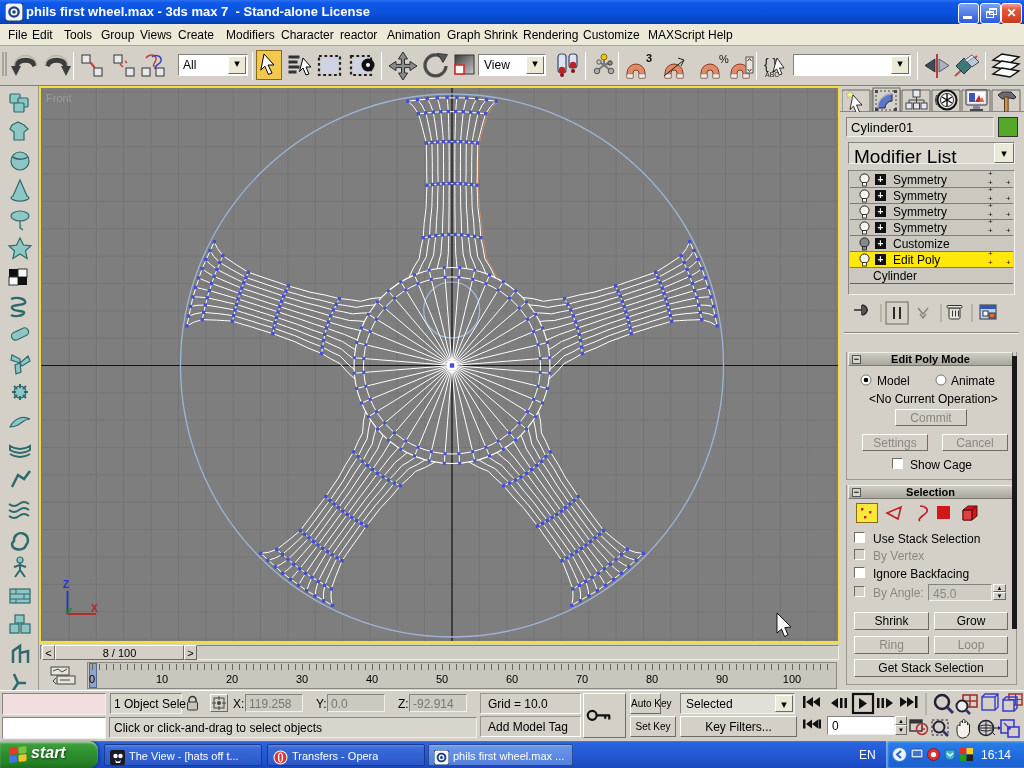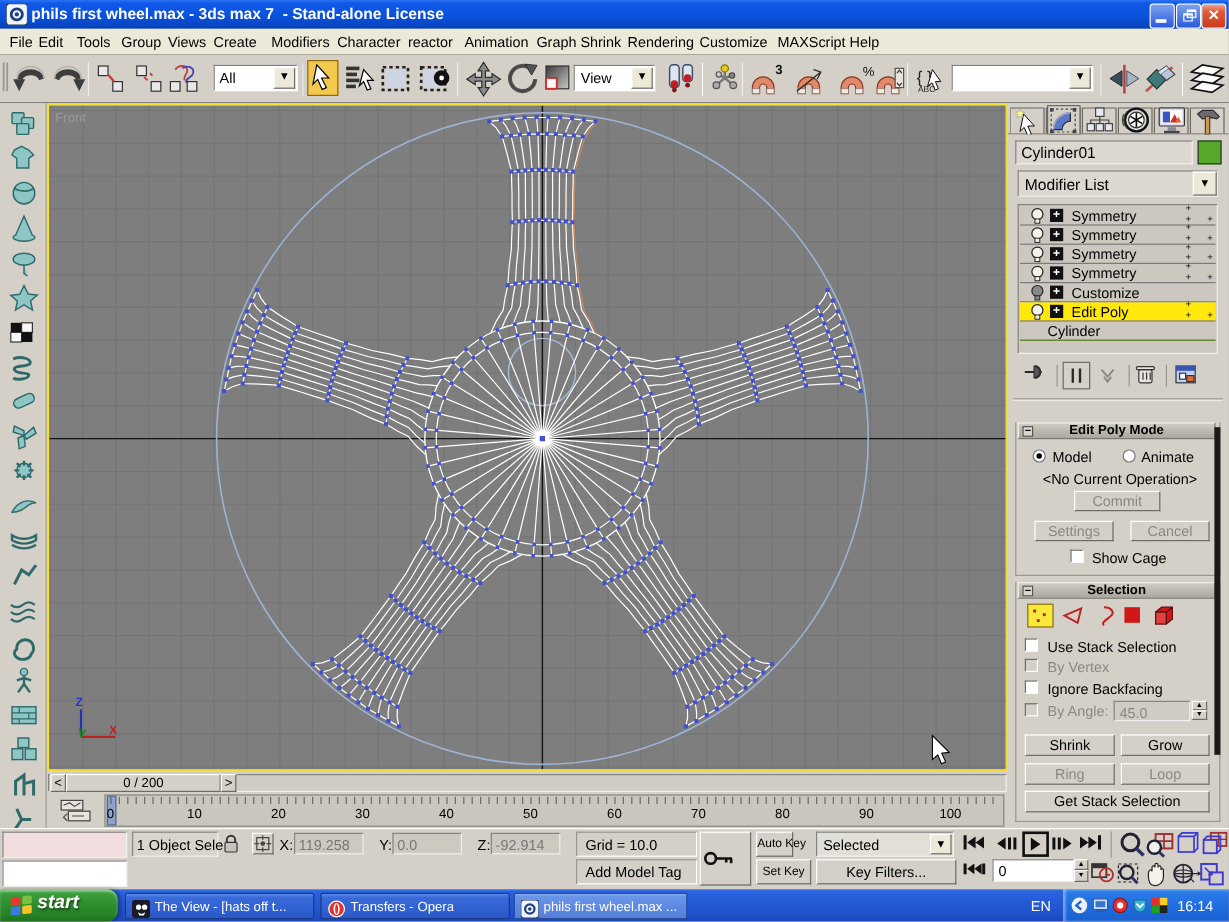--- a/index.html
+++ b/index.html
@@ -755,21 +755,21 @@
         <rect x="9.5" y="8" width="3.6" height="15" fill="#c89858" stroke="#5a3a1a"></rect>
       </g>
 </svg>
 
 <div class="sunk" style="left:6px;top:31px;width:148px;height:20px;background:#dcd8d0">
       <span style="position:absolute;left:4px;top:2px;font-size:13px">Cylinder01</span>
     </div>
 <div class="abs" style="left:158px;top:31px;width:20px;height:20px;background:#55a82a;border:1px solid #333"></div>
 
 <div class="sunk" style="left:8px;top:56px;width:167px;height:22px;background:#dcd8d0">
-      <span style="position:absolute;left:5px;top:3px;font-size:13px">Modifier List</span>
+      <span style="position:absolute;left:5px;top:3px;font-size:19px">Modifier List</span>
 <div class="btn" style="right:0px;top:0px;width:20px;height:20px;background:#ece9d8;line-height:18px">▾</div>
     </div>
 
 <div class="sunk" style="left:8px;top:84px;width:167px;height:125px;background:#ccc8c0" id="stack">
       <div style="position:absolute;left:1px;top:1px;width:163px;height:16px;border-bottom:1px solid #7a7a7a;font-size:12px;color:#000">
         <svg style="position:absolute;left:8px;top:1px" width="13" height="14" viewBox="0 0 13 14">
           <circle cx="6.5" cy="5.5" r="4.6" fill="#f4f2ea" stroke="#222"></circle>
           <rect x="4.5" y="9.5" width="4" height="3.5" fill="#f4f2ea" stroke="#222" stroke-width=".8"></rect>
         </svg>
         <div style="position:absolute;left:25px;top:2px;width:11px;height:11px;background:#111;color:#fff;font-size:10px;line-height:11px;text-align:center;font-weight:bold">+</div>
@@ -914,21 +914,21 @@
 <div class="btn" style="left:94px;top:526px;width:74px;height:18px;line-height:17px;font-size:12px">Grow</div>
 <div class="btn dis" style="left:14px;top:550px;width:75px;height:18px;line-height:17px;font-size:12px">Ring</div>
 <div class="btn dis" style="left:94px;top:550px;width:74px;height:18px;line-height:17px;font-size:12px">Loop</div>
 <div class="btn" style="left:14px;top:573px;width:154px;height:18px;line-height:17px;font-size:12px">Get Stack Selection</div>
 <div class="abs" style="left:172px;top:270px;width:5px;height:273px;background:#1a1a1a"></div>
 </div>
 
 <div class="abs" id="tslide">
 <div class="sunk" style="left:1px;top:2px;width:799px;height:15px;background:#cfccc3"></div>
 <div class="btn" style="left:3px;top:2px;width:13px;height:15px;line-height:14px">&lt;</div>
-<div class="btn" style="left:16px;top:2px;width:129px;height:15px;line-height:14px;font-size:11px">0 / 200</div>
+<div class="btn" style="left:16px;top:2px;width:129px;height:15px;line-height:14px;font-size:11px">8 / 100</div>
 <div class="btn" style="left:145px;top:2px;width:13px;height:15px;line-height:14px">&gt;</div>
 </div>
 
 <div class="abs" id="ruler">
 <svg class="abs" style="left:8px;top:3px" width="34" height="22" viewBox="0 0 34 22">
       <rect x="4" y="2" width="18" height="8" fill="#e8e4dc" stroke="#444"></rect>
       <rect x="10" y="11" width="18" height="8" fill="#e8e4dc" stroke="#444"></rect>
       <path d="M6 6l5-2 4 3 5-3M13 15h10M9 13l-3 3 3 3" stroke="#444" fill="none"></path>
     </svg>
 <div class="abs" style="left:48px;top:0;width:750px;height:27px;background:#c9c6bd;border:1px solid #8a877e" id="rulerband">
@@ -1077,20 +1077,23 @@
 <div class="sunk" style="left:327px;top:3px;width:58px;height:18px;background:#ccc9c0">
       <span style="position:absolute;left:3px;top:2px;color:#777;font-size:12px">0.0</span>
     </div>
 <span class="lbl" style="left:398px;top:6px;font-size:12px">Z:</span>
 <div class="sunk" style="left:409px;top:3px;width:58px;height:18px;background:#ccc9c0">
       <span style="position:absolute;left:3px;top:2px;color:#777;font-size:12px">-92.914</span>
     </div>
 <div class="fld" style="left:480px;top:2px;width:101px;height:21px;background:#d4d0c8;border-color:#9a978e #fff #fff #9a978e">
       <span style="position:absolute;left:7px;top:3px;font-size:12px">Grid = 10.0</span>
     </div>
+<div class="sunk" style="left:109px;top:26px;width:368px;height:21px;background:#d8d5cc">
+      <span style="position:absolute;left:4px;top:3px;font-size:12px;white-space:nowrap">Click or click-and-drag to select objects</span>
+    </div>
 <div class="fld" style="left:480px;top:25px;width:101px;height:21px;background:#d4d0c8;border-color:#9a978e #fff #fff #9a978e">
       <span style="position:absolute;left:7px;top:3px;font-size:12px">Add Model Tag</span>
     </div>
 <div class="btn" style="left:583px;top:2px;width:43px;height:45px"><svg width="41" height="40" viewBox="0 0 60 40">
         <circle cx="12" cy="22" r="6.5" fill="none" stroke="#111" stroke-width="3.2"></circle>
         <path d="M18 22h20M31 22v5M37 22v6" stroke="#111" stroke-width="3.2" fill="none"></path>
       </svg></div>
 <div class="btn" style="left:630px;top:2px;width:31px;height:21px;line-height:20px;font-size:10px;white-space:nowrap">Auto Key</div>
 <div class="btn" style="left:630px;top:25px;width:46px;height:21px;line-height:20px;font-size:10px;white-space:nowrap">Set Key</div>
 <div class="sunk" style="left:680px;top:2px;width:115px;height:21px;background:#e2dfd8">

